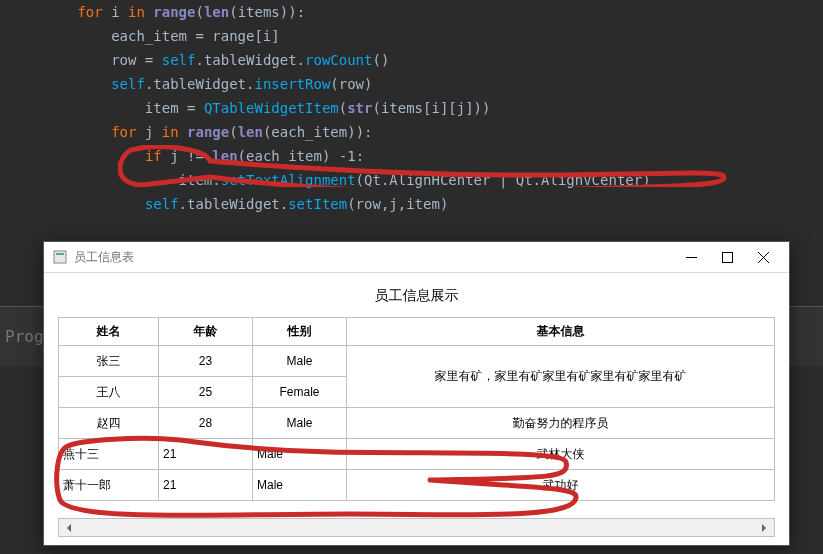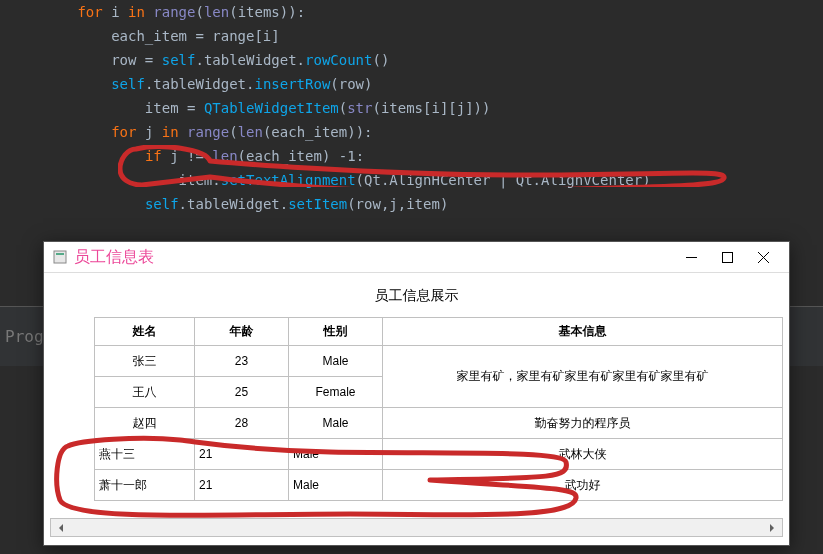--- a/index.html
+++ b/index.html
@@ -18,21 +18,21 @@
     padding: 0 0 0 10px;
     font-family: Consolas, monospace;
     font-size: 14px;
     line-height: 24px;
     color: #a9b7c6;
     position: relative;
   }
   
   .code-line { white-space: pre; }
   .kw-orange { color: #f97316; }
-  .builtin { color: #8888c6; }
+  .builtin { color: #8888c6; font-weight: bold; }
   .self { color: #0ea5e9; }
   .fn-call { color: #0ea5e9; }
   
   .annot-1 {
     position: absolute;
     left: 118px;
     top: 145px;
     width: 610px;
     height: 42px;
     pointer-events: none;
@@ -82,50 +82,50 @@
     display: flex;
     align-items: center;
     padding: 0 8px;
     border-bottom: 1px solid #ddd;
   }
   
   .title-bar .app-icon {
     width: 16px; height: 16px;
     margin-right: 6px;
   }
-  .title-bar .title-text { font-size: 16px; color: #ec4899; flex: 1; }
+  .title-bar .title-text { font-size: 12px; color: #737373; flex: 1; }
   
   .win-btns { display: flex; }
   .win-btn {
     width: 36px;
     height: 28px;
     display: flex;
     align-items: center;
     justify-content: center;
     cursor: pointer;
     color: #333;
   }
   .win-btn svg { width: 11px; height: 11px; }
   
   .win-body {
     flex: 1;
-    padding: 8px 6px;
+    padding: 8px 14px;
     display: flex;
     flex-direction: column;
     overflow: hidden;
   }
   
   .table-title {
     text-align: center;
     font-size: 14px;
     color: #000;
     padding: 6px 0 12px 0;
   }
   
-  .tbl-wrap { flex: 1; overflow: hidden; position: relative; margin-left: 44px; }
+  .tbl-wrap { flex: 1; overflow: hidden; position: relative; }
   
   table {
     border-collapse: collapse;
     width: 100%;
     font-size: 12px;
     color: #000;
     table-layout: fixed;
   }
   th {
     border: 1px solid #c0c0c0;

